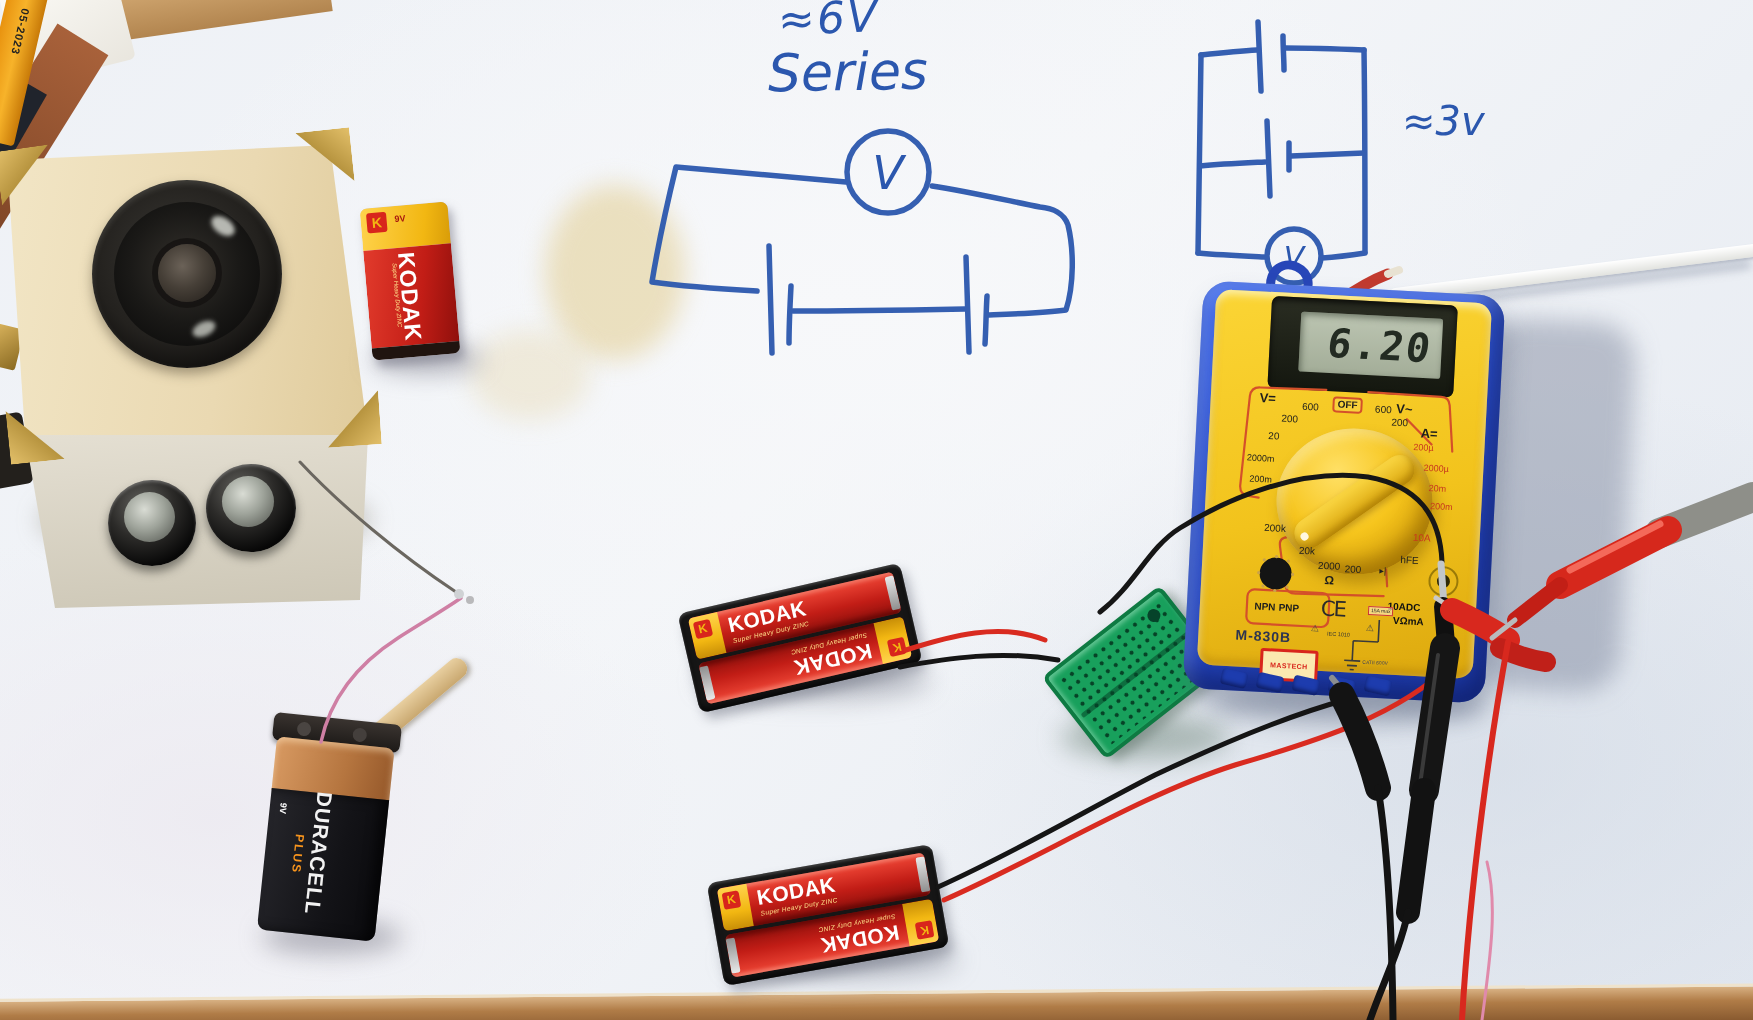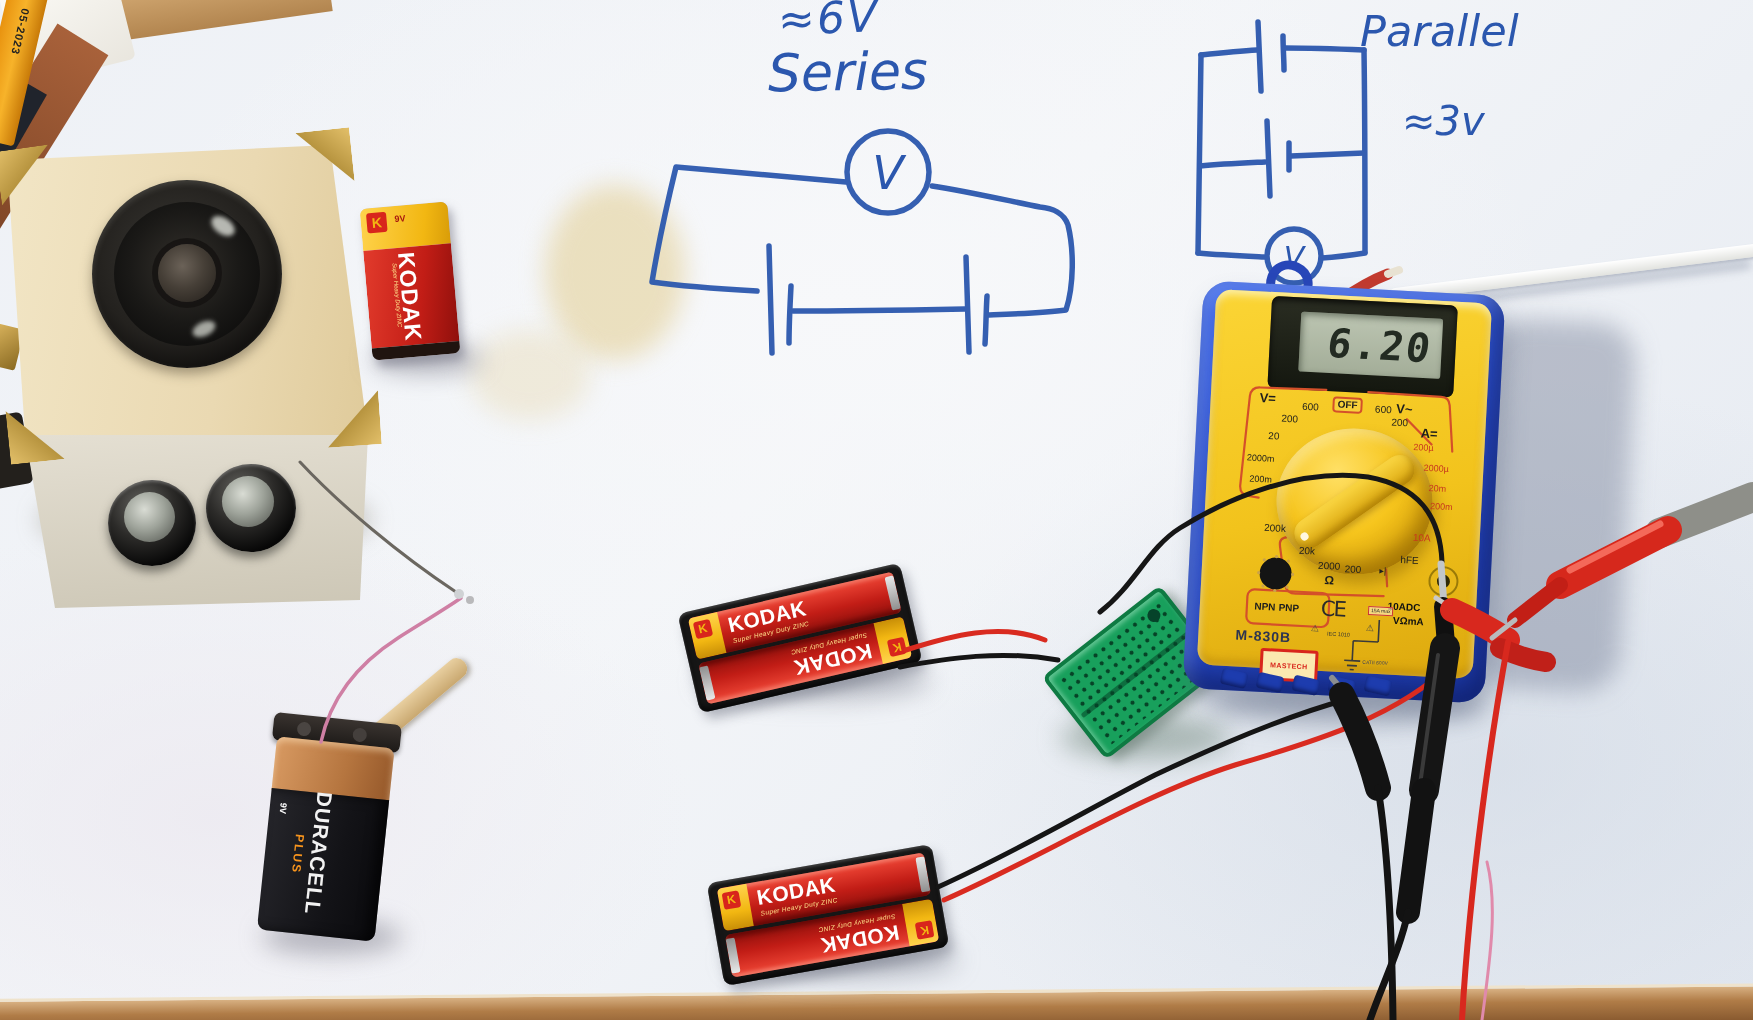--- a/index.html
+++ b/index.html
@@ -128,21 +128,20 @@
     <text x="888" y="189" text-anchor="middle" font-size="46" font-style="italic" font-family="DejaVu Sans" fill="#2b57ae">V</text>
     <text x="1294" y="268" text-anchor="middle" font-size="30" font-style="italic" font-family="DejaVu Sans" fill="#2b57ae">V</text>
 
     <path d="M1272,294 C1266,272 1282,260 1297,267 C1310,273 1311,288 1303,296" stroke="#2746b8" stroke-width="9" fill="none" stroke-linecap="round"></path>
     <path d="M1338,302 C1355,290 1372,280 1388,274" stroke="#c23a2e" stroke-width="11" fill="none" stroke-linecap="round"></path>
     <path d="M1388,274 L1399,270" stroke="#e8e2d2" stroke-width="8" fill="none" stroke-linecap="round"></path>
   </svg>
 
   <div class="hand" style="left:778px;top:-8px;font-size:44px;letter-spacing:2px;transform:rotate(-2deg);">≈6V</div>
   <div class="hand" style="left:768px;top:42px;font-size:52px;transform:rotate(-1deg);">Series</div>
-  <div class="hand" style="left:1360px;top:6px;font-size:43px;">Parallel</div>
   <div class="hand" style="left:1402px;top:98px;font-size:40px;">≈3v</div>
 
   <div class="poly" style="left:60px;top:-28px;width:270px;height:58px;background:linear-gradient(180deg,#d7ae78,#b2854f);transform:rotate(-8deg);"></div>
   <div class="poly" style="left:8px;top:-22px;width:118px;height:96px;background:linear-gradient(160deg,#fbfaf6,#e9e6de);transform:rotate(-14deg);border-radius:6px;"></div>
   <div class="poly" style="left:-8px;top:22px;width:60px;height:230px;background:linear-gradient(180deg,#a8613a,#7c4426);transform:rotate(32deg);"></div>
   <div class="poly" style="left:-16px;top:78px;width:42px;height:95px;background:#20242c;transform:rotate(30deg);"></div>
   <div class="poly" style="left:-8px;top:-16px;width:40px;height:160px;background:linear-gradient(90deg,#e8920f,#f7b32a 50%,#c87a08);transform:rotate(13deg);border-radius:4px;">
     <span style="position:absolute;left:-24px;top:62px;width:90px;transform:rotate(90deg);font-size:11px;font-weight:bold;color:#222;letter-spacing:1px;">05-2023</span>
   </div>
   <div class="poly" style="left:-8px;top:326px;width:28px;height:42px;background:linear-gradient(135deg,#d9b35c,#8a6a22);transform:rotate(14deg);border-radius:3px;"></div>

